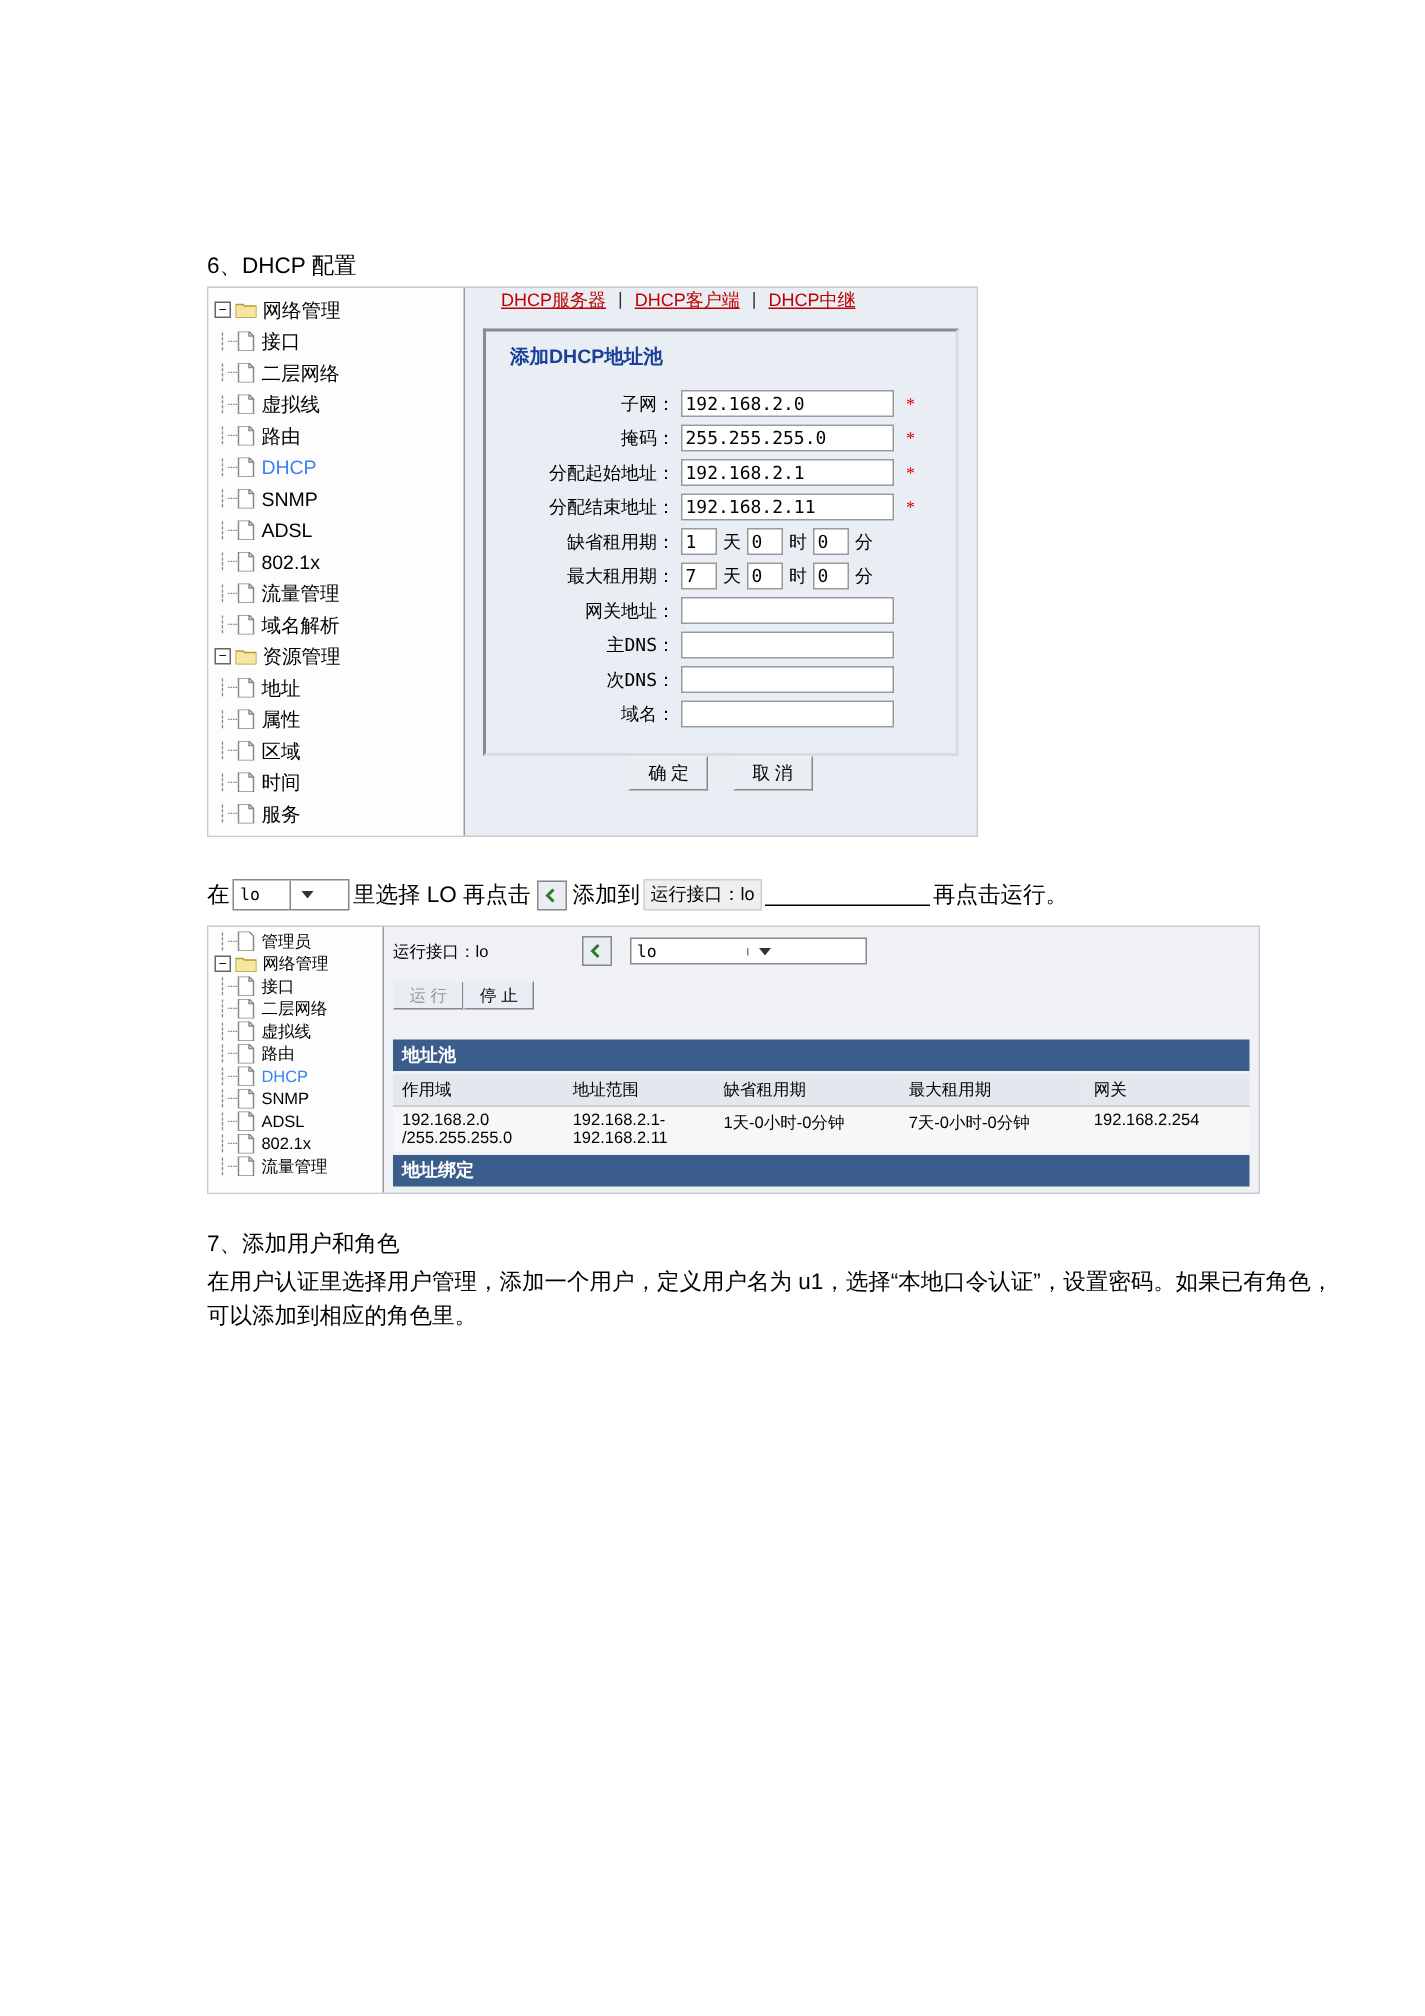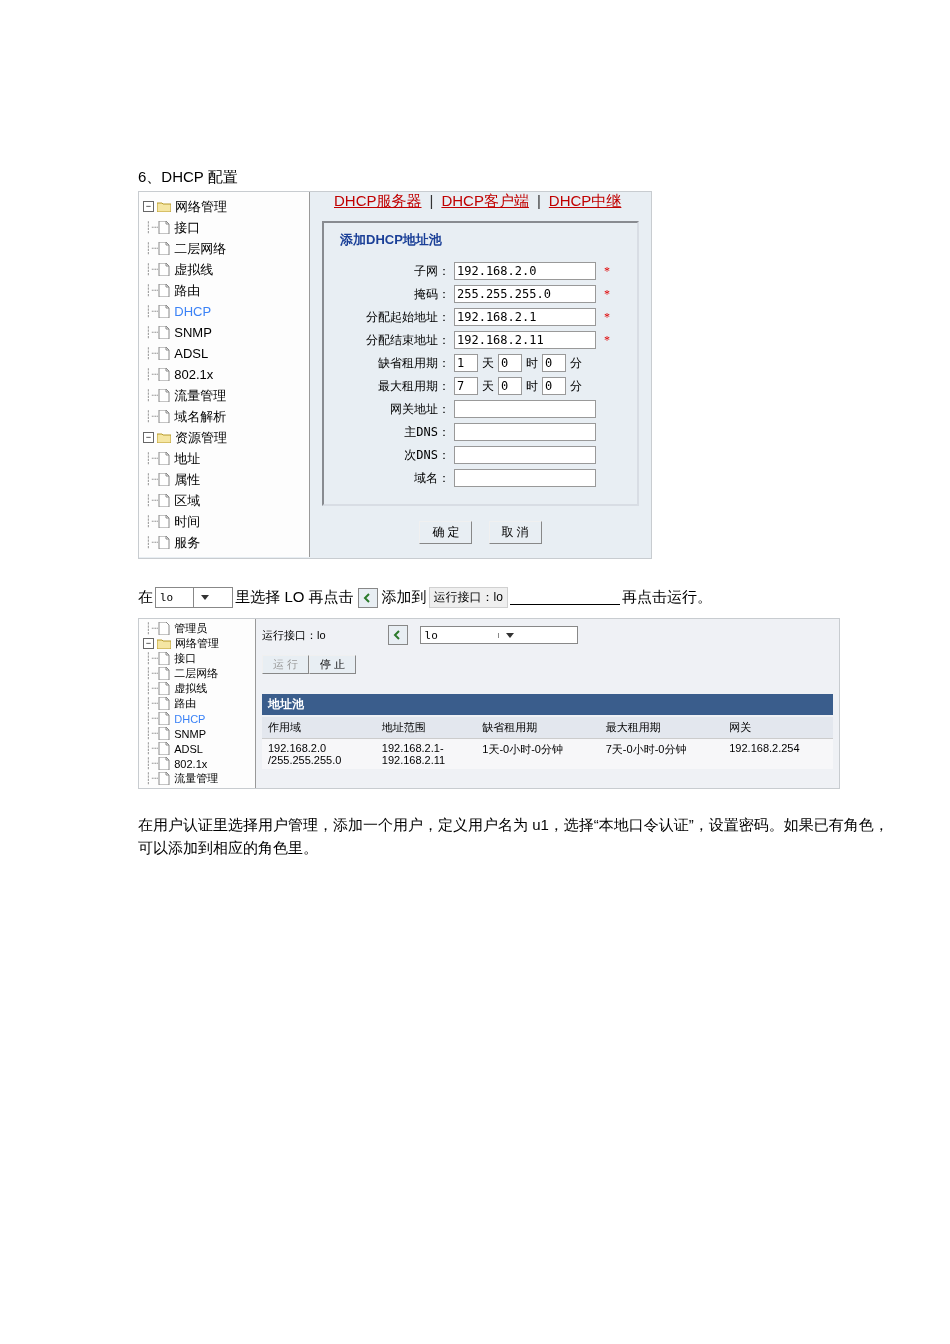--- a/index.html
+++ b/index.html
@@ -61,21 +61,21 @@
   .red{color:#3b82f6}
 
   
   .panel{
     flex:1;
     background:#e8eef3;
     padding:0 0 10px 0;
   }
   .tabs{
     display:flex;gap:8px;
-    font-size:15px;
+    font-size:12px;
     padding:0 0 0 24px;
     margin-bottom:10px;
   }
   .tab{color:#c00000;text-decoration:underline}
   .sep{color:#333}
   .form-card{
     margin:0 12px 0 12px;
     border:2px inset #d8dde4;
     background:#e8eef3;
     padding:8px 0 14px 6px;
@@ -95,21 +95,21 @@
   }
   .form-row input.long{
     width:136px;height:16px;border:1px solid #999;font-family:"SimSun",monospace;font-size:12px;padding:0 2px;
   }
   .form-row input.tiny{
     width:18px;height:16px;border:1px solid #999;font-family:"SimSun",monospace;font-size:12px;padding:0 2px;
   }
   .req{color:#e00000;margin-left:8px;font-family:"SimSun"}
   .unit{margin:0 4px;font-family:"SimSun"}
   .btnbar{
-    margin:15px 0 4px 0;
+    margin:0 0 4px 0;
     text-align:center;
   }
   .winbtn{
     font-family:"SimSun";font-size:12px;
     padding:2px 12px;
     background:#e8eef3;
     border:1px solid #888;border-top-color:#f0f0f0;border-left-color:#f0f0f0;
     margin:0 6px;
   }
 
@@ -588,18 +588,20 @@
           <td style="white-space:pre-line">192.168.2.0
 /255.255.255.0</td>
           <td style="white-space:pre-line">192.168.2.1-
 192.168.2.11</td>
           <td>1天-0小时-0分钟</td>
           <td>7天-0小时-0分钟</td>
           <td>192.168.2.254</td>
         </tr>
           </tbody>
       </table>
+      <div class="bar" style="margin-top:2px">地址绑定</div>
     </div>
   </div>
 
+  <div class="section-title">7、添加用户和角色</div>
   <div class="para">在用户认证里选择用户管理，添加一个用户，定义用户名为 u1，选择“本地口令认证”，设置密码。如果已有角色，可以添加到相应的角色里。</div>
 
 </div>
 
 </body></html>

